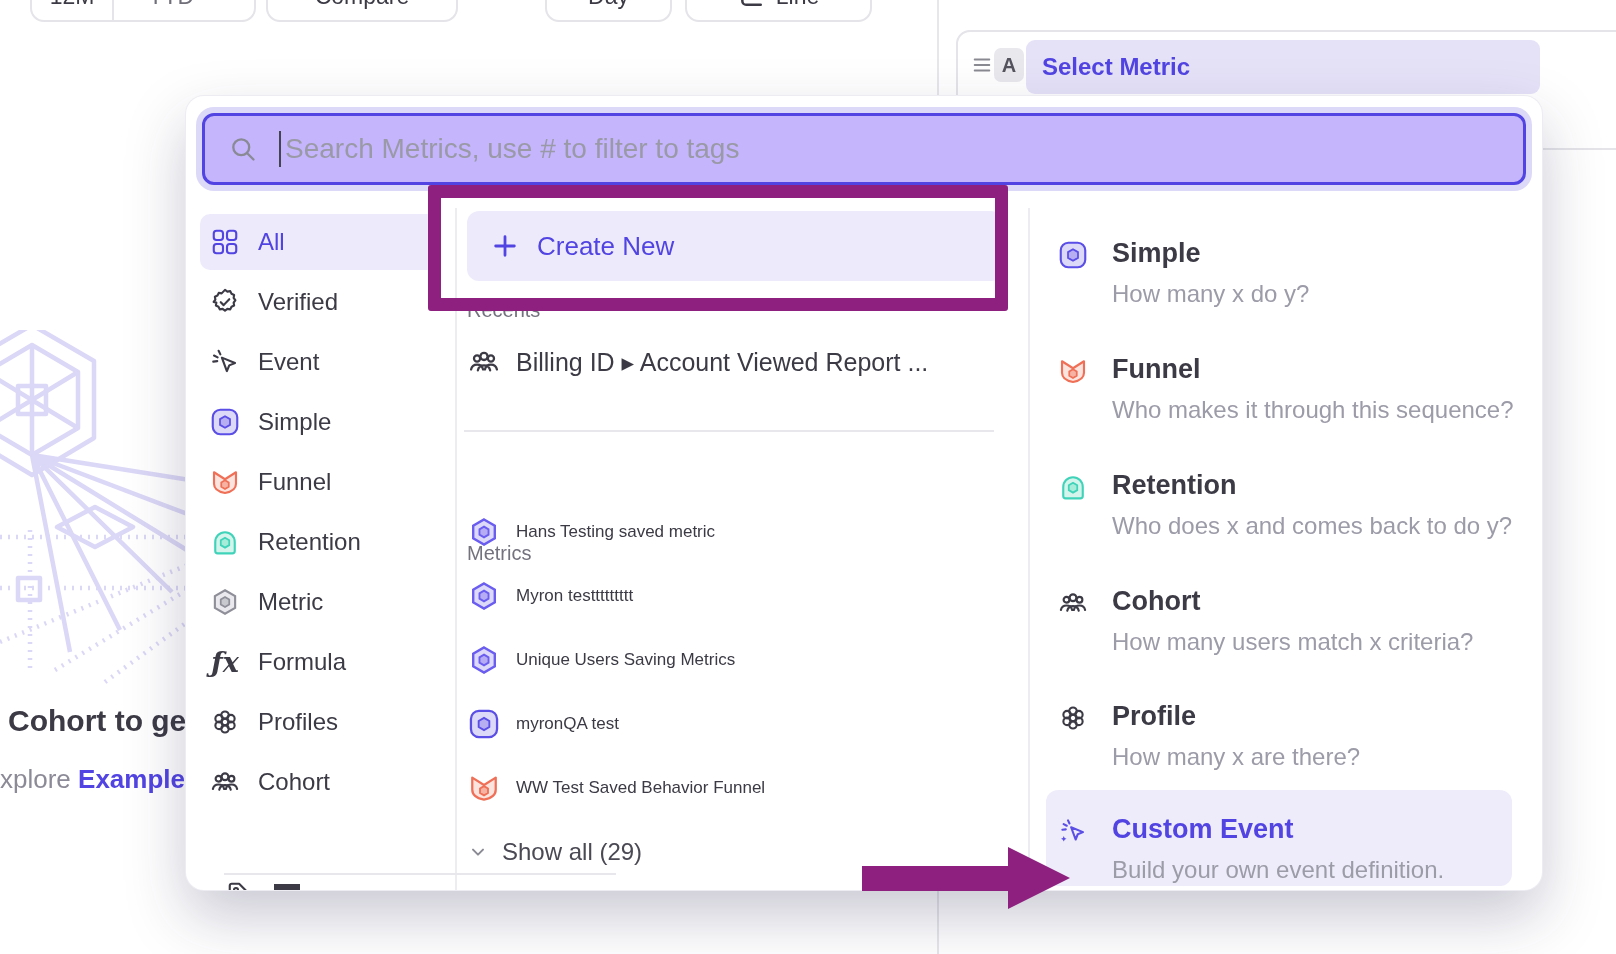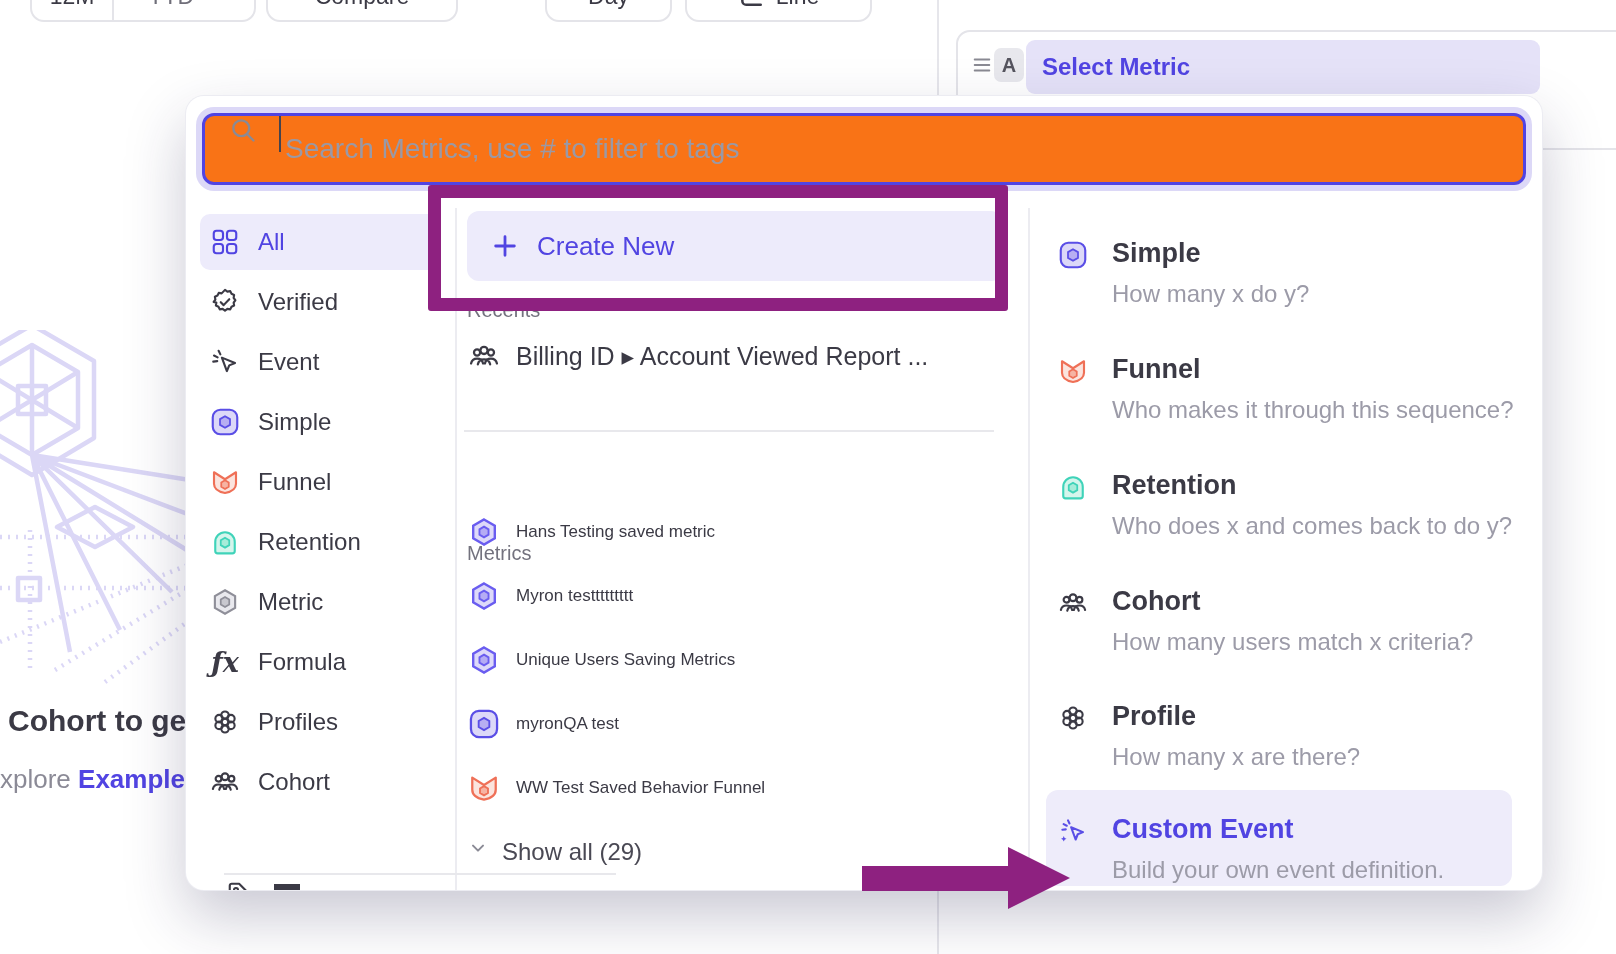--- a/index.html
+++ b/index.html
@@ -34,23 +34,23 @@
 
   .illus{position:absolute;left:0;top:330px;z-index:0;}
   .empty-state{position:absolute;left:0;top:698px;width:187px;height:122px;overflow:hidden;}
   .empty-state h1{position:absolute;left:8px;top:6px;white-space:nowrap;font-size:30px;font-weight:700;color:var(--text);}
   .empty-state p{position:absolute;left:0;top:66px;white-space:nowrap;font-size:26px;color:#8b8a96;}
   .empty-state p a{color:var(--accent);font-weight:700;text-decoration:none;cursor:pointer;}
 
   
   .modal{position:absolute;left:186px;top:96px;width:1356px;height:794px;background:#fff;border-radius:18px;
     box-shadow:0 0 0 1px #ececf2,0 26px 60px rgba(40,35,80,.25);z-index:5;overflow:hidden;}
-  .search-wrap{position:absolute;left:16px;top:17px;width:1324px;height:72px;background:#f97316;
+  .search-wrap{position:absolute;left:16px;top:17px;width:1324px;height:72px;background:#c4b5fd;
     border:3px solid var(--accent);border-radius:12px;box-shadow:0 0 0 6px #dcd8f7;
-    display:flex;padding-left:24px;}
+    display:flex;align-items:center;padding-left:24px;}
   .search-ic{width:28px;height:28px;stroke:#8a8a95;stroke-width:2;fill:none;stroke-linecap:round;}
   .caret{width:2px;height:36px;background:#44434e;margin-left:22px;}
   .search-wrap input{border:none;outline:none;flex:1;font-size:28px;color:var(--text);margin-left:4px;
     font-family:"Liberation Sans","DejaVu Sans",sans-serif;background:transparent;}
   .search-wrap input::placeholder{color:#9a99a6;}
 
   .col-div{position:absolute;top:112px;bottom:0;width:2px;background:#ececf1;}
   .col-div.d1{left:269px;} .col-div.d2{left:842px;}
 
   
@@ -65,28 +65,28 @@
   .side-partial .tbar{width:26px;height:7px;background:var(--text);margin-top:4px;}
 
   
   .create-new{position:absolute;left:281px;top:115px;width:536px;height:70px;background:var(--accent-bg);
     border-radius:12px;display:flex;align-items:center;padding-left:24px;gap:18px;cursor:pointer;
     font-size:26px;font-weight:500;color:var(--accent);}
   .plus-ic{width:28px;height:28px;stroke:var(--accent);stroke-width:2.4;fill:none;stroke-linecap:round;}
   .sec-label{position:absolute;font-size:20px;font-weight:500;color:var(--label);}
   .recents-label{left:281px;top:203px;}
   .metrics-label{left:281px;top:446px;}
-  .recent-row{position:absolute;left:282px;top:244px;display:flex;align-items:center;gap:16px;
+  .recent-row{position:absolute;left:282px;top:250px;display:flex;align-items:center;gap:16px;
     font-size:25px;font-weight:500;color:var(--text);cursor:pointer;}
   .mid-divider{position:absolute;left:278px;top:334px;width:530px;height:2px;background:#e8e8ec;}
   .metric-list{position:absolute;left:282px;top:412px;width:530px;}
   .metric-list .mrow{height:48px;margin-bottom:16px;display:flex;align-items:center;gap:16px;
     font-size:17px;font-weight:500;color:var(--text);cursor:pointer;}
   .ic32{width:32px;height:32px;flex:0 0 32px;}
-  .show-all{position:absolute;left:282px;top:742px;display:flex;gap:14px;
+  .show-all{position:absolute;left:282px;top:742px;display:flex;align-items:center;gap:14px;
     font-size:24px;font-weight:500;color:#4a4954;cursor:pointer;}
   .show-all .chev{width:20px;height:20px;}
 
   
   .type-row{position:absolute;left:872px;width:460px;cursor:pointer;}
   .type-row .t-ic{position:absolute;left:0;top:0;width:30px;height:30px;}
   .type-row .t-title{position:absolute;left:54px;top:-2px;font-size:27px;font-weight:700;color:var(--text);white-space:nowrap;}
   .type-row .t-desc{position:absolute;left:54px;top:40px;font-size:24px;color:var(--muted);white-space:nowrap;}
   .type-row.hl .t-title{color:var(--accent);}
   .hl-bg{position:absolute;left:860px;top:694px;width:466px;height:96px;background:#eeecfa;border-radius:12px;}

